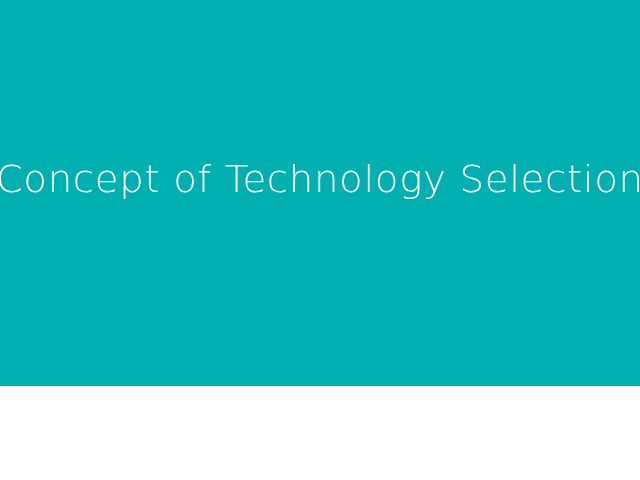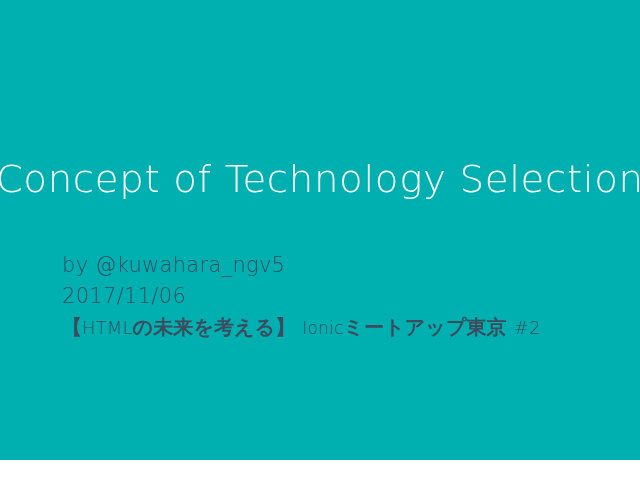--- a/index.html
+++ b/index.html
@@ -11,21 +11,21 @@
   body {
     width: 640px;
     height: 480px;
     overflow: hidden;
     font-family: "Liberation Sans", sans-serif;
   }
 
   #slide {
     position: relative;
     width: 640px;
-    height: 460px;
+    height: 386px;
     background: #00AFB0;
     overflow: hidden;
     box-sizing: border-box;
   }
 
   
   #title-block {
     position: absolute;
     left: 0;
     top: 158px;
@@ -107,25 +107,14 @@
 </style>
 </head>
 <body>
 
 <div id="slide">
 
   <div id="title-block">
     <span id="slide-title">Concept of Technology Selection</span>
   </div>
 
-  <div id="subtitle-block">
-
-    <span class="sub-line" id="subtitle-author">by @kuwahara_ngv5</span>
-
-    <span class="sub-line" id="subtitle-date">2017/11/06</span>
-
-    <span class="sub-line" id="subtitle-event">
-      <span class="jp">【</span><span class="num-sm">HTML</span><span class="jp">の未来を考える</span><span class="jp">】</span><span class="spacer"></span><span class="latin-sm">Ionic</span><span class="jp">ミートアップ東京</span><span class="spacer"></span><span class="num-sm">#2</span>
-    </span>
-
-  </div>
 
 </div>
 
 </body></html>

